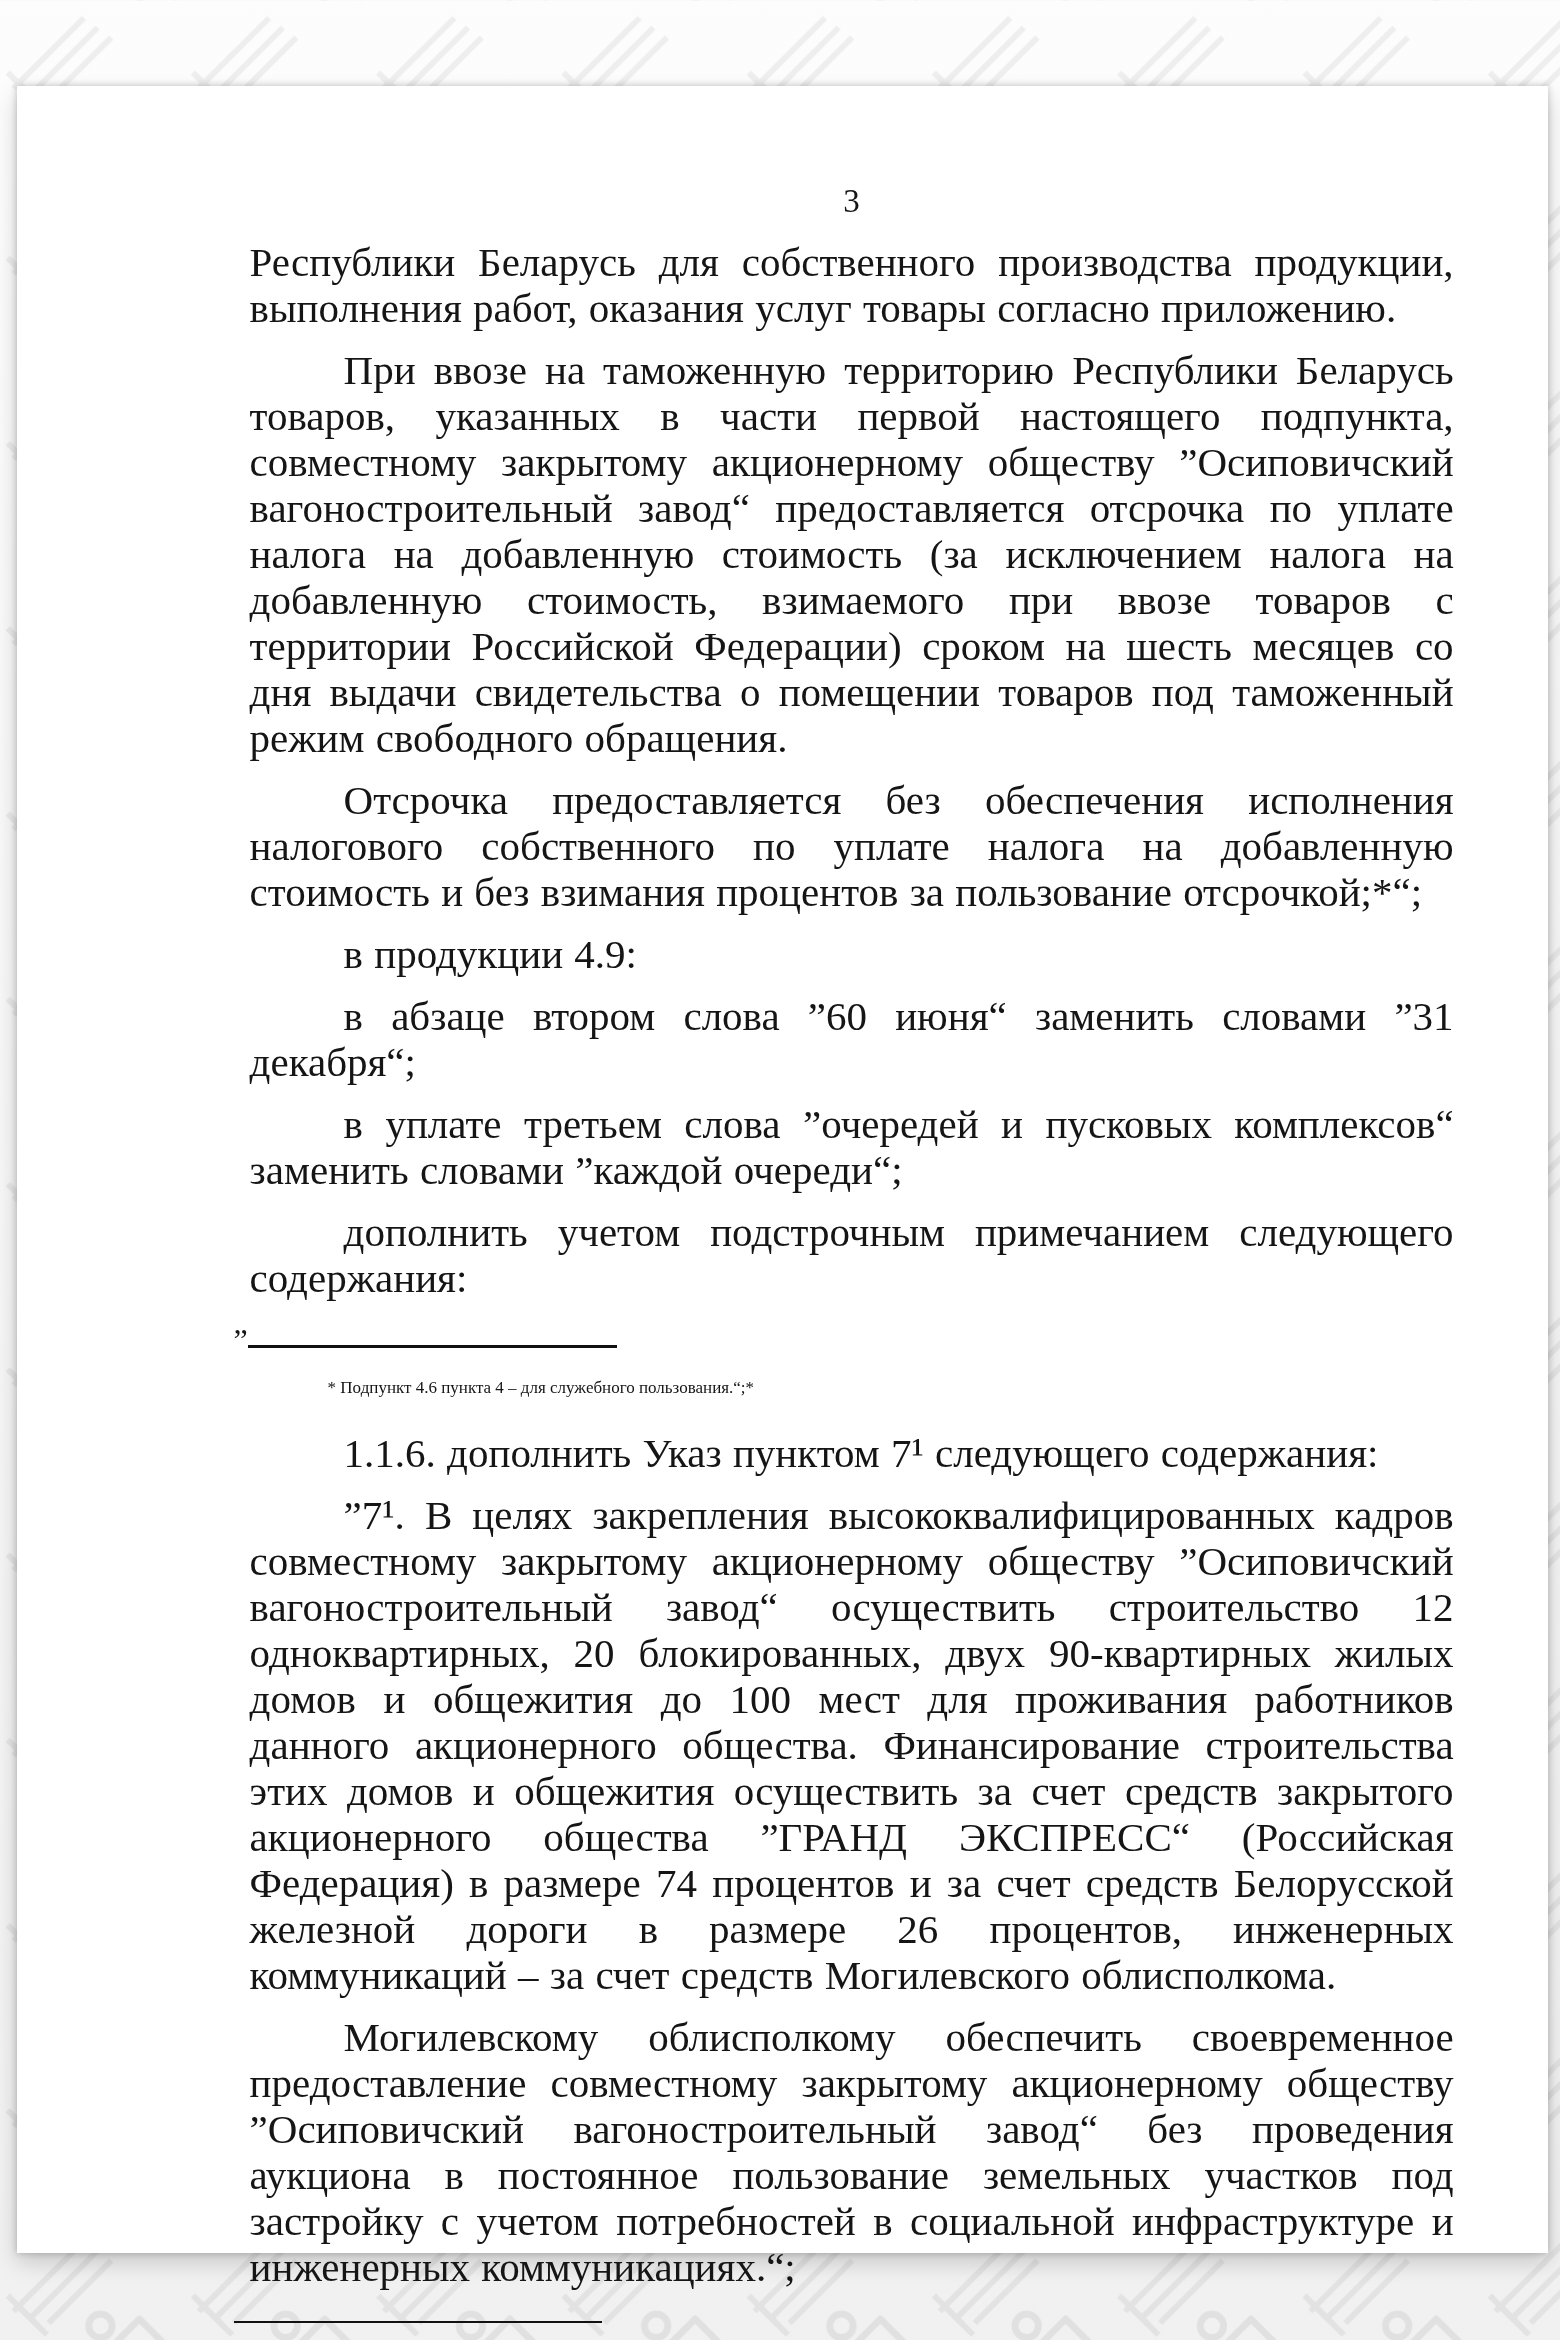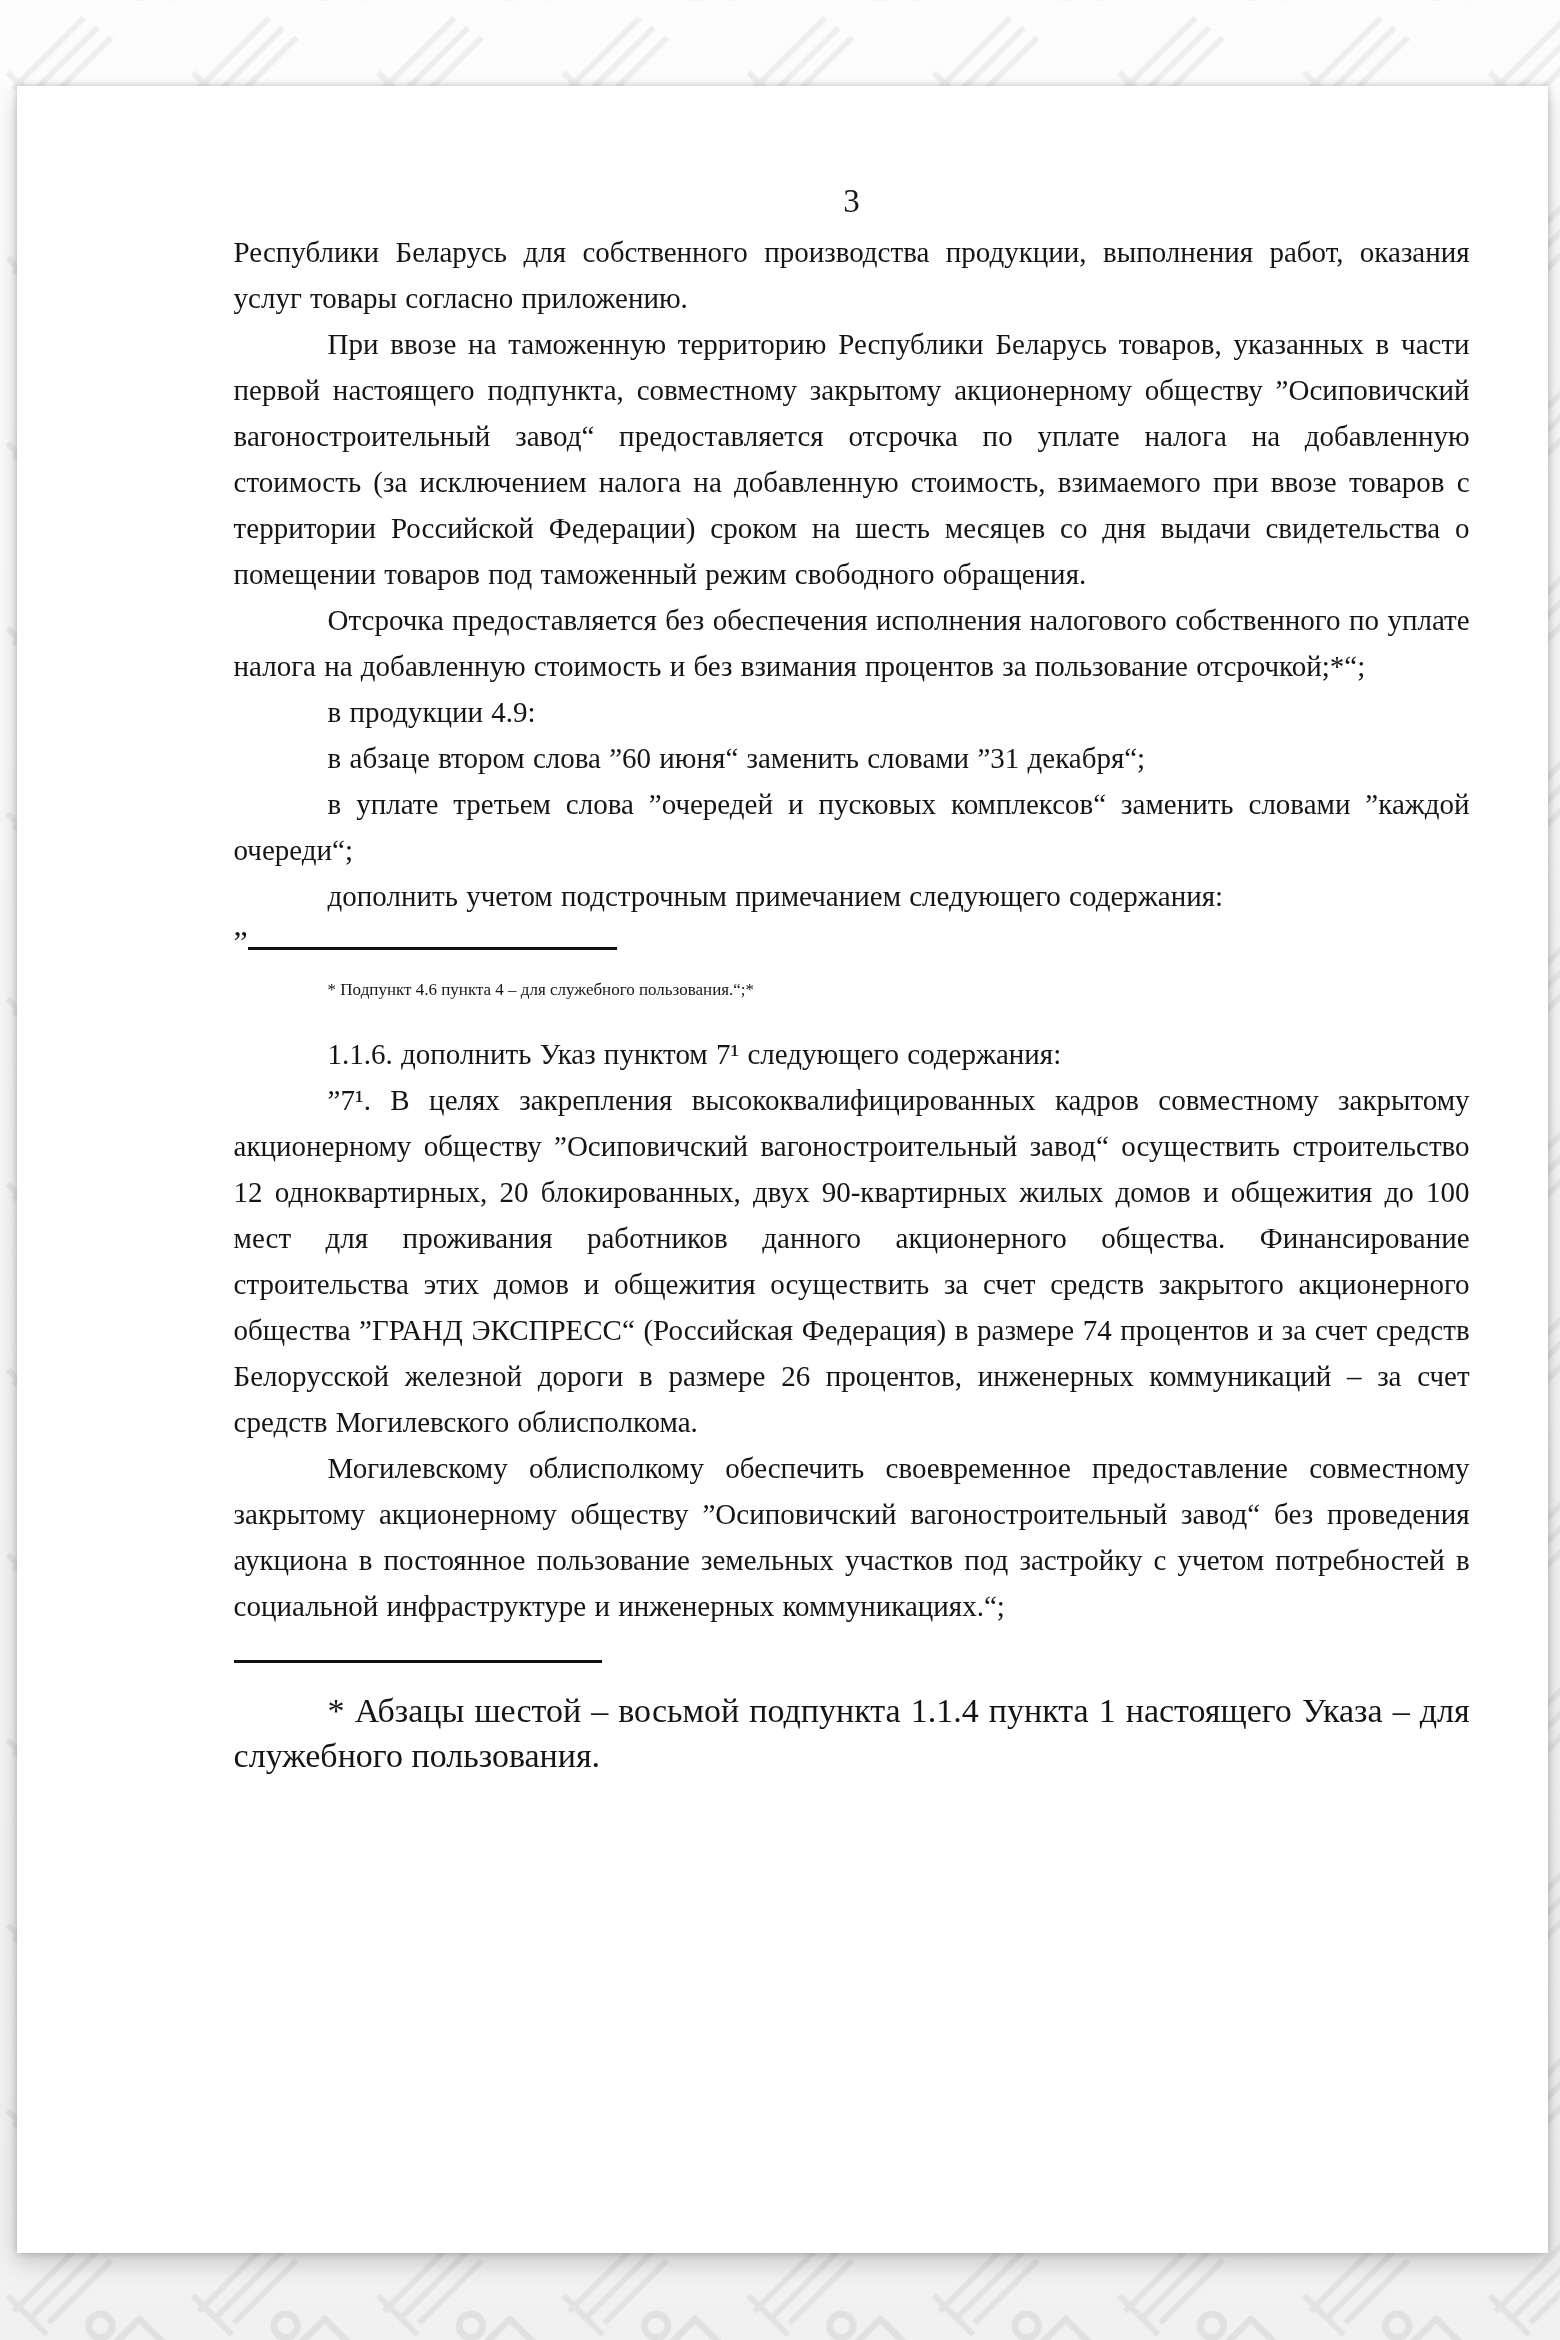--- a/index.html
+++ b/index.html
@@ -39,22 +39,22 @@
     width: 1236px;
     color: #151515;
   }
   .page-number {
     text-align: center;
     font-size: 33px;
     line-height: 43px;
     margin: 0 0 5.9px 0;
   }
   p.body-par {
-    margin: 0;
-    font-size: 29px;
+    margin: 16px;
+    font-size: 41px;
     line-height: 46px;
     text-align: justify;
     text-indent: 94px;
     word-spacing: 1px;
   }
   p.no-indent {
     text-indent: 0;
   }
   p.quote-line-par {
     margin: 0;

